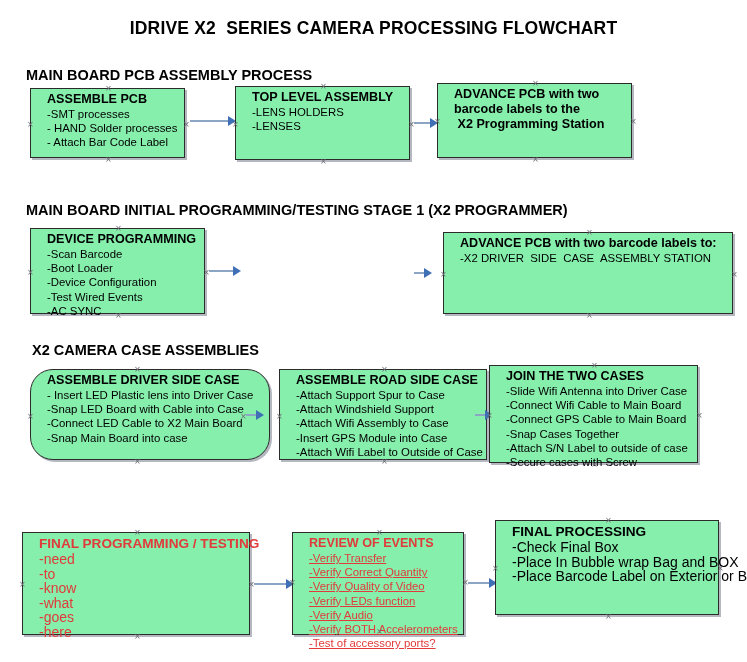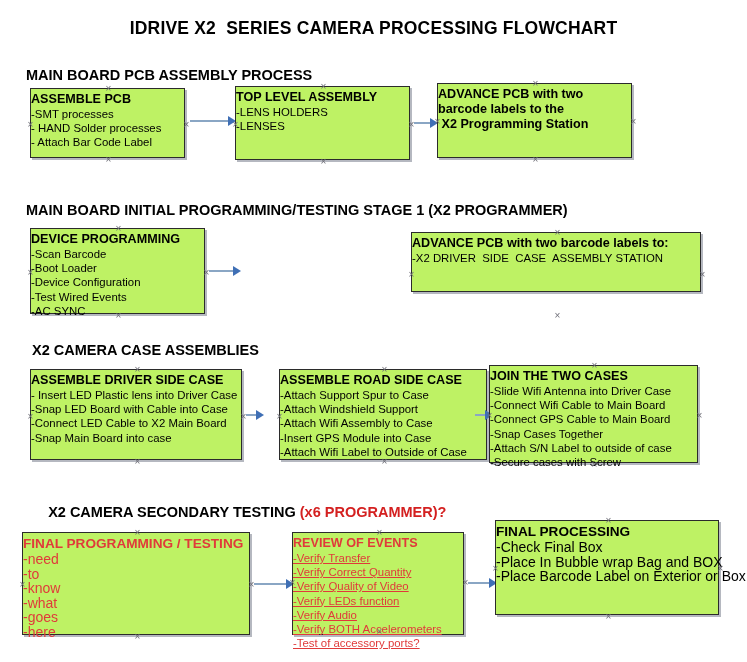--- a/index.html
+++ b/index.html
@@ -41,24 +41,24 @@
     white-space: pre;
   }
   .section-title .accent {
     color: #d42020;
   }
 
   
   .node {
     position: absolute;
     box-sizing: border-box;
-    background: #bef264;
+    background: #86efac;
     border: 1.4px solid #2b2b2b;
     box-shadow: 2px 2px 0 0 rgba(120,126,140,0.55);
-    padding: 3px 4px 2px 0;
+    padding: 3px 4px 2px 16px;
     overflow: visible;
   }
   .node .title {
     font-size: 12.6px;
     font-weight: bold;
     line-height: 15px;
     white-space: pre;
   }
   .node .line {
     font-size: 11.4px;
@@ -170,32 +170,32 @@
     <span class="handle" style="left:83px; top:82px;"></span>
   </div>
 
   <div class="conn" style="left:209px; top:270px; width:30px;"></div>
   <div class="arrowhead" style="left:233px; top:266px;"></div>
 
 
   <div class="conn" style="left:414px; top:272px; width:16px;"></div>
   <div class="arrowhead" style="left:424px; top:268px;"></div>
 
-  <div class="node" style="left:411px; top:232px; width:290px; height:60px;">
+  <div class="node" style="left:443px; top:232px; width:290px; height:82px;">
     <div class="title">ADVANCE PCB with two barcode labels to:</div>
     <div class="line">-X2 DRIVER  SIDE  CASE  ASSEMBLY STATION</div>
     <span class="handle" style="left:141px; top:-5px;"></span>
     <span class="handle" style="left:-5px; top:37px;"></span>
     <span class="handle" style="left:286px; top:37px;"></span>
     <span class="handle" style="left:141px; top:78px;"></span>
   </div>
 
   <div class="section-title" style="left:32px; top:342px;">X2 CAMERA CASE ASSEMBLIES</div>
 
-  <div class="node" style="left:30px; top:369px; width:212px; height:91px;">
+  <div class="node" style="left:30px; top:369px; width:240px; height:91px;border-radius:23px;">
     <div class="title">ASSEMBLE DRIVER SIDE CASE</div>
     <div class="line">- Insert LED Plastic lens into Driver Case</div>
     <div class="line">-Snap LED Board with Cable into Case</div>
     <div class="line">-Connect LED Cable to X2 Main Board</div>
     <div class="line">-Snap Main Board into case</div>
     <span class="handle" style="left:102px; top:-5px;"></span>
     <span class="handle" style="left:-5px; top:42px;"></span>
     <span class="handle" style="left:208px; top:42px;"></span>
     <span class="handle" style="left:102px; top:87px;"></span>
   </div>
@@ -226,23 +226,20 @@
     <div class="line">-Connect GPS Cable to Main Board</div>
     <div class="line">-Snap Cases Together</div>
     <div class="line">-Attach S/N Label to outside of case</div>
     <div class="line">-Secure cases with Screw</div>
     <span class="handle" style="left:100px; top:-5px;"></span>
     <span class="handle" style="left:-5px; top:45px;"></span>
     <span class="handle" style="left:205px; top:45px;"></span>
     <span class="handle" style="left:100px; top:94px;"></span>
   </div>
 
-  <div class="section-title" style="left:32px; top:488px;">
-    <span>X2 CAMERA SECONDARY TESTING </span><span class="accent">(x6 PROGRAMMER)?</span>
-  </div>
 
   <div class="node red t14" style="left:22px; top:532px; width:228px; height:103px;">
     <div class="title">FINAL PROGRAMMING / TESTING</div>
     <div class="line">-need</div>
     <div class="line">-to</div>
     <div class="line">-know</div>
     <div class="line">-what</div>
     <div class="line">-goes</div>
     <div class="line">-here</div>
     <span class="handle" style="left:110px; top:-5px;"></span>

